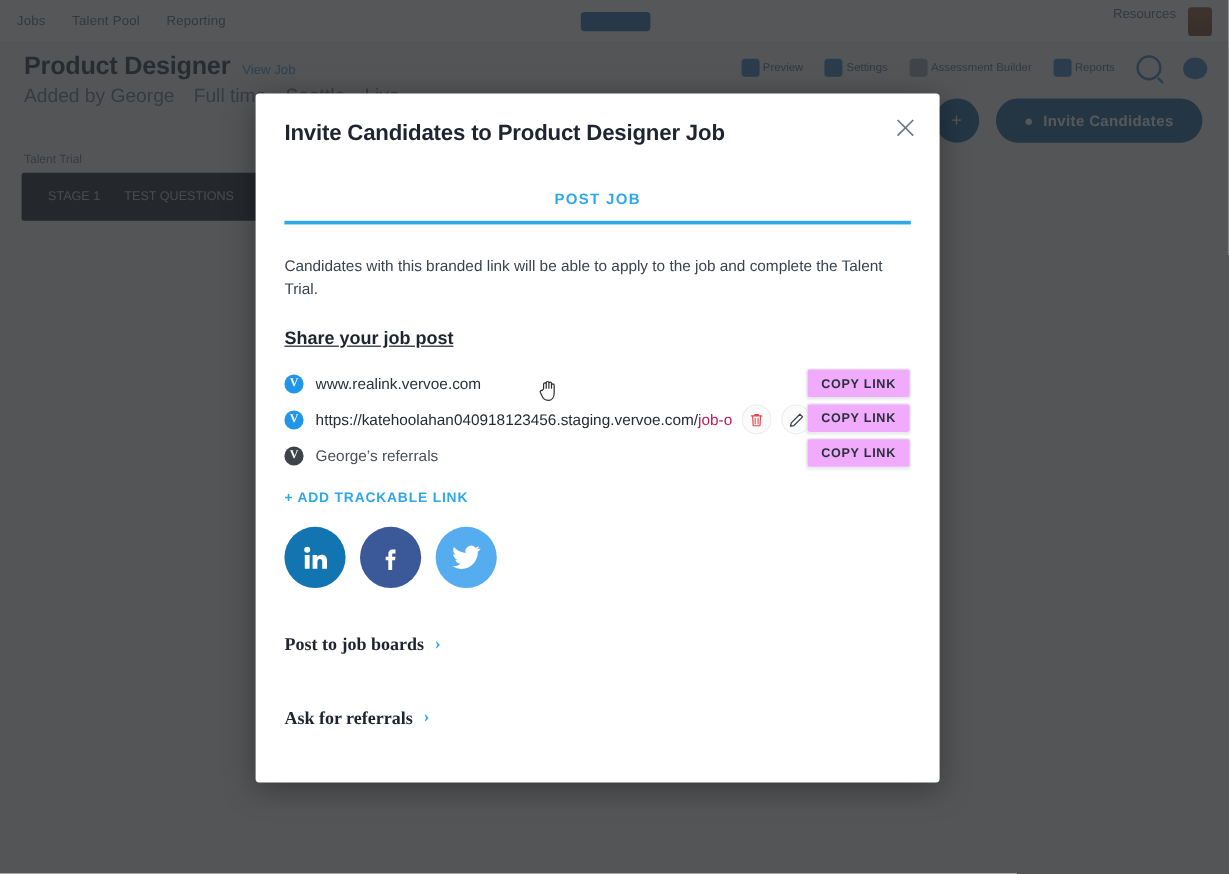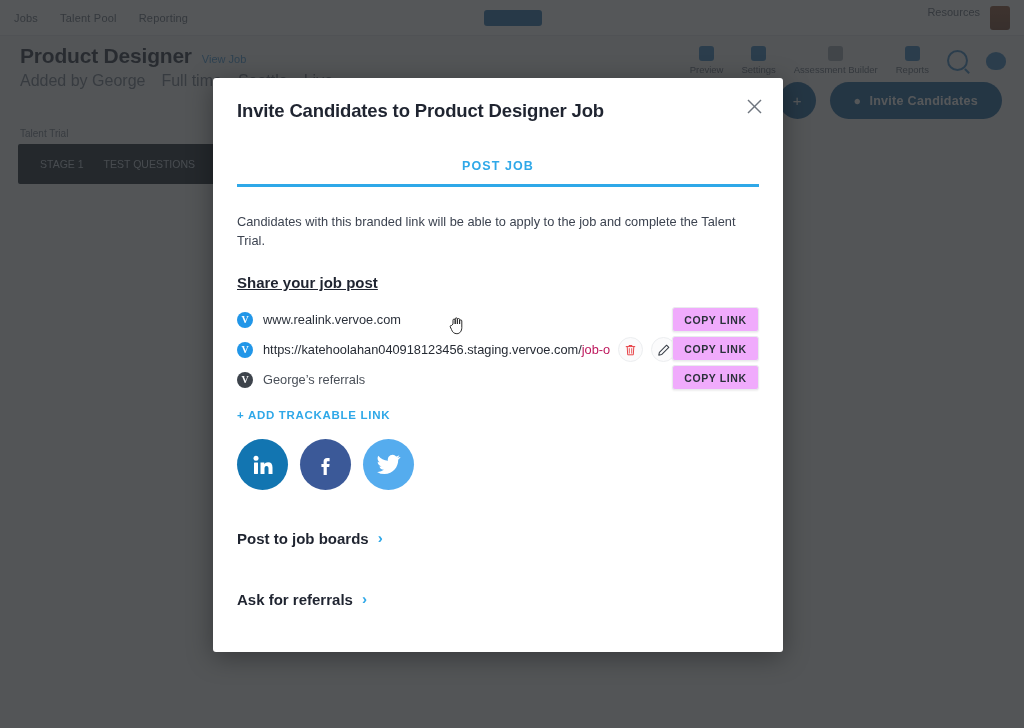--- a/index.html
+++ b/index.html
@@ -101,21 +101,20 @@
   .bg-action-row {
     position: absolute;
     top: 46px;
     right: 18px;
     display: flex;
     align-items: center;
     gap: 18px;
   }
   .bg-action {
     display: flex;
-    flex-direction: column;
     align-items: center;
     gap: 3px;
     font-size: 9.5px;
     color: #5b6573;
   }
   .bg-action-ico {
     width: 15px;
     height: 15px;
     border-radius: 3px;
     background: #9aa3ae;
@@ -408,20 +407,21 @@
   .social-btn.facebook { background: #3b5998; }
   .social-btn.twitter  { background: #55acee; }
   .social-btn svg { display: block; }
 
   .expand-row {
     display: flex;
     align-items: flex-start;
     gap: 9px;
     margin-top: 40px;
     cursor: pointer;
+    font-family: Liberation Serif, serif;
   }
   .expand-row.second { margin-top: 44px; }
   .expand-label {
     font-size: 15px;
     font-weight: bold;
     color: #1f2430;
   }
   .chev {
     color: #2fa8e8;
     font-size: 15px;

